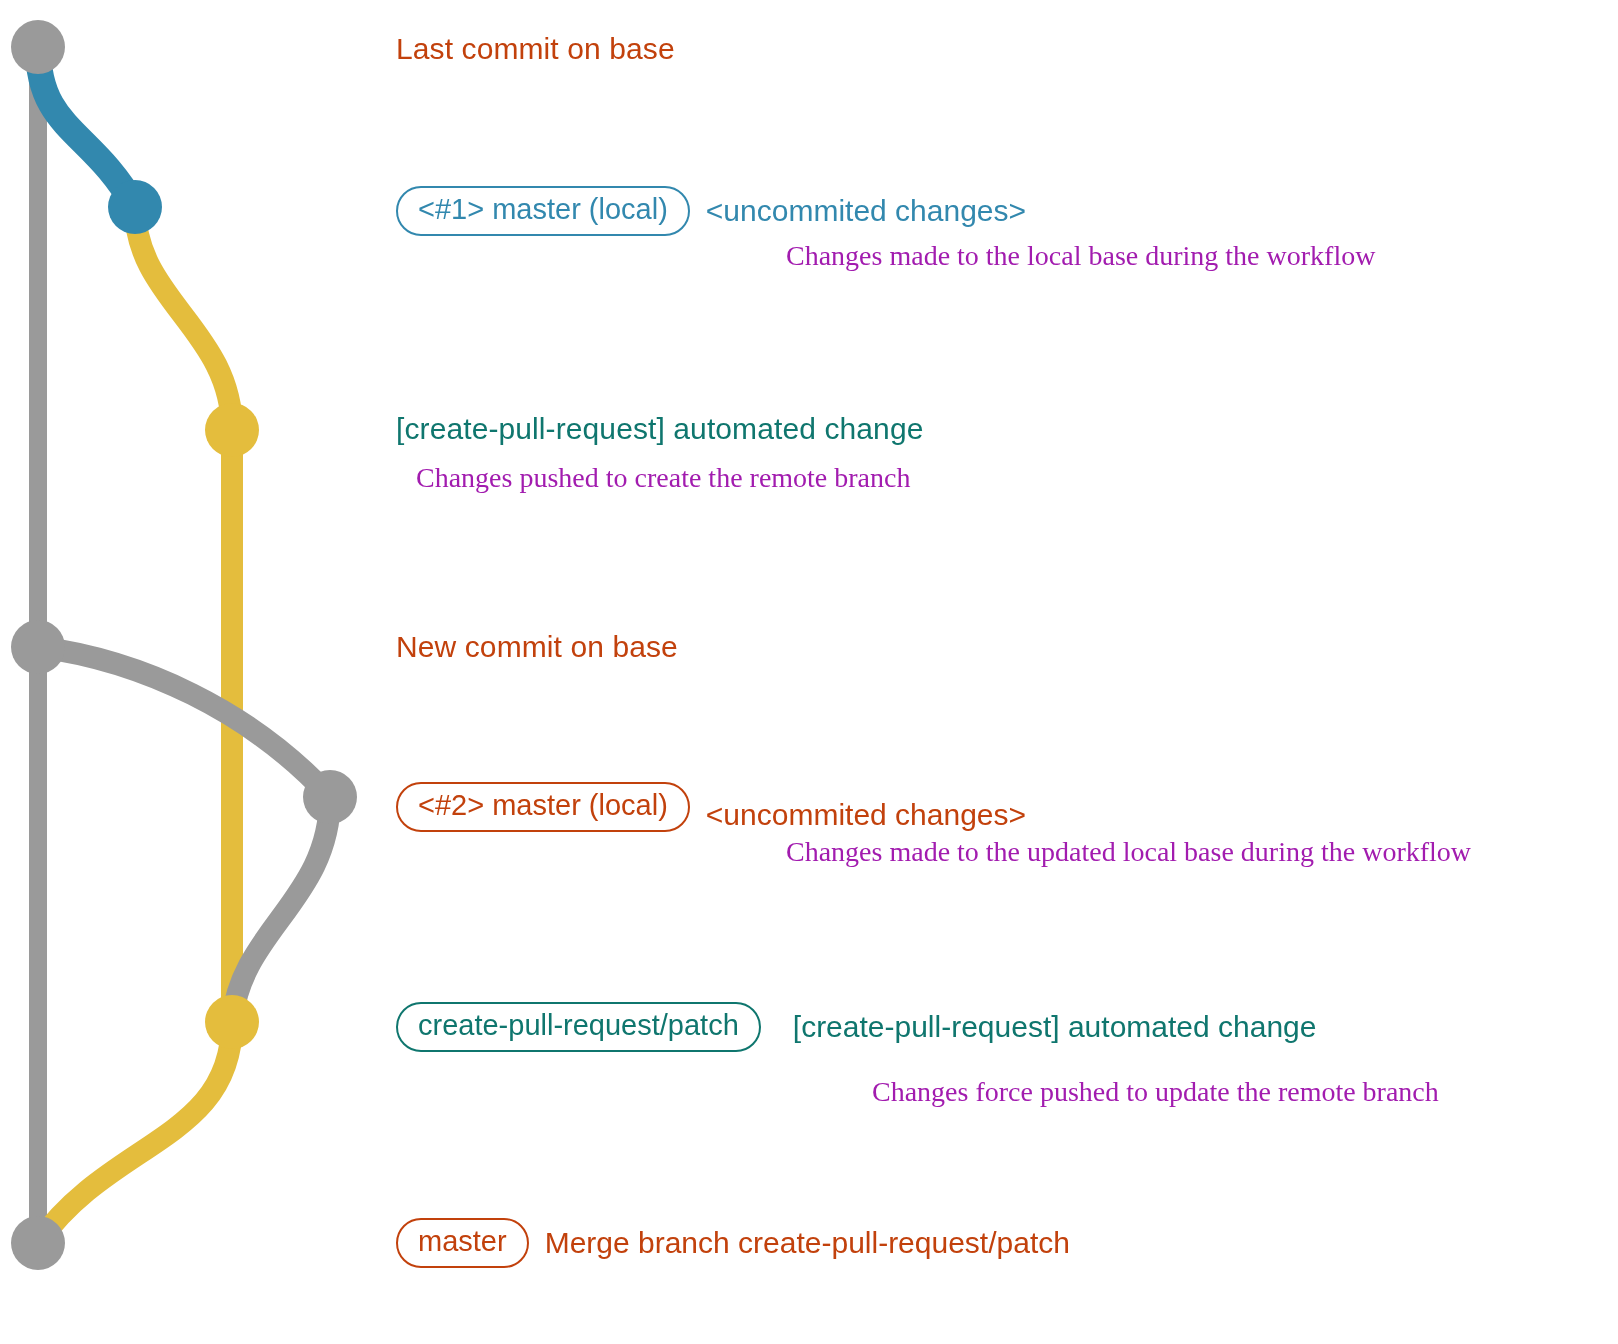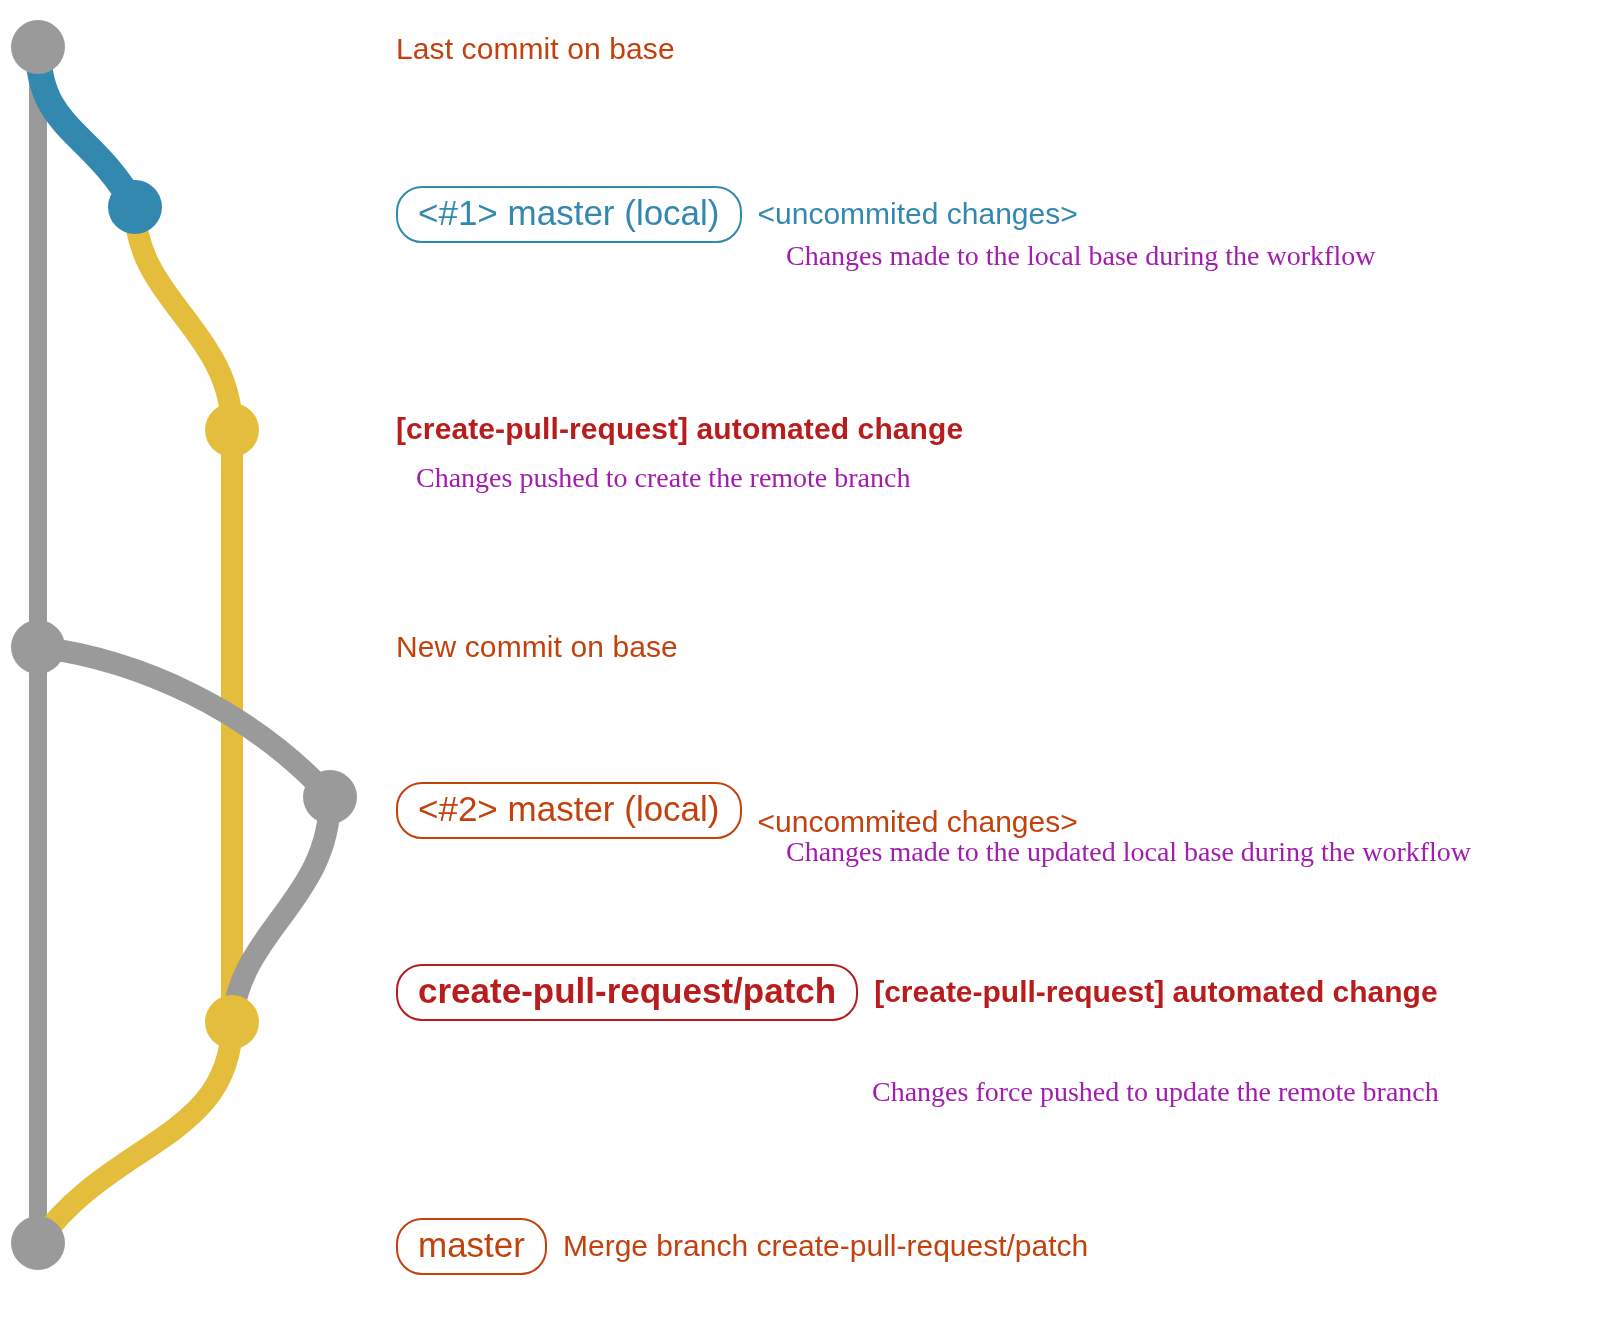--- a/index.html
+++ b/index.html
@@ -36,41 +36,41 @@
     letter-spacing: 0.1px;
   }
   .badge {
     display: inline-flex;
     align-items: center;
     justify-content: center;
     border: 2px solid currentColor;
     border-radius: 26px;
     padding: 6px 20px 8px 20px;
     font-family: "Liberation Sans", sans-serif;
-    font-size: 35px;
+    font-size: 29px;
     line-height: 1.1;
     box-sizing: border-box;
   }
   .commit-msg {
     font-family: "Liberation Sans", sans-serif;
     font-size: 30px;
     margin-left: 16px;
   }
   .desc {
     position: absolute;
     font-family: "Liberation Serif", serif;
     font-size: 28px;
     color: #a21caf;
     white-space: nowrap;
   }
 
   
   .c-gray   { color: #c2410c; }
   .c-blue   { color: #3288ae; }
-  .c-yellow { color: #b91c1c; font-weight: bold; }
+  .c-yellow { color: #0f766e; }
 </style>
 </head>
 <body>
 
 <div id="canvas">
 
   <svg id="graph" viewBox="0 0 400 1344">
 
     <path d="M 38 47 L 38 1243" stroke="#9a9a9a" stroke-width="18" fill="none" stroke-linecap="round"></path>
 
@@ -113,21 +113,21 @@
   <div class="row" style="left:396px; top:630px;">
     <span class="plain-title c-gray">New commit on base</span>
   </div>
 
   <div class="row" style="left:396px; top:782px;align-items:flex-end;">
     <span class="badge c-gray">&lt;#2&gt; master (local)</span>
     <span class="commit-msg c-gray">&lt;uncommited changes&gt;</span>
   </div>
   <div class="desc" style="left:786px; top:836px;">Changes made to the updated local base during the workflow</div>
 
-  <div class="row" style="left:396px; top:964px;">
+  <div class="row" style="left:396px; top:1002px;gap:16px;">
     <span class="badge c-yellow">create-pull-request/patch</span>
     <span class="commit-msg c-yellow">[create-pull-request] automated change</span>
   </div>
   <div class="desc" style="left:872px; top:1076px;">Changes force pushed to update the remote branch</div>
 
   <div class="row" style="left:396px; top:1218px;">
     <span class="badge c-gray">master</span>
     <span class="commit-msg c-gray">Merge branch create-pull-request/patch</span>
   </div>
 

